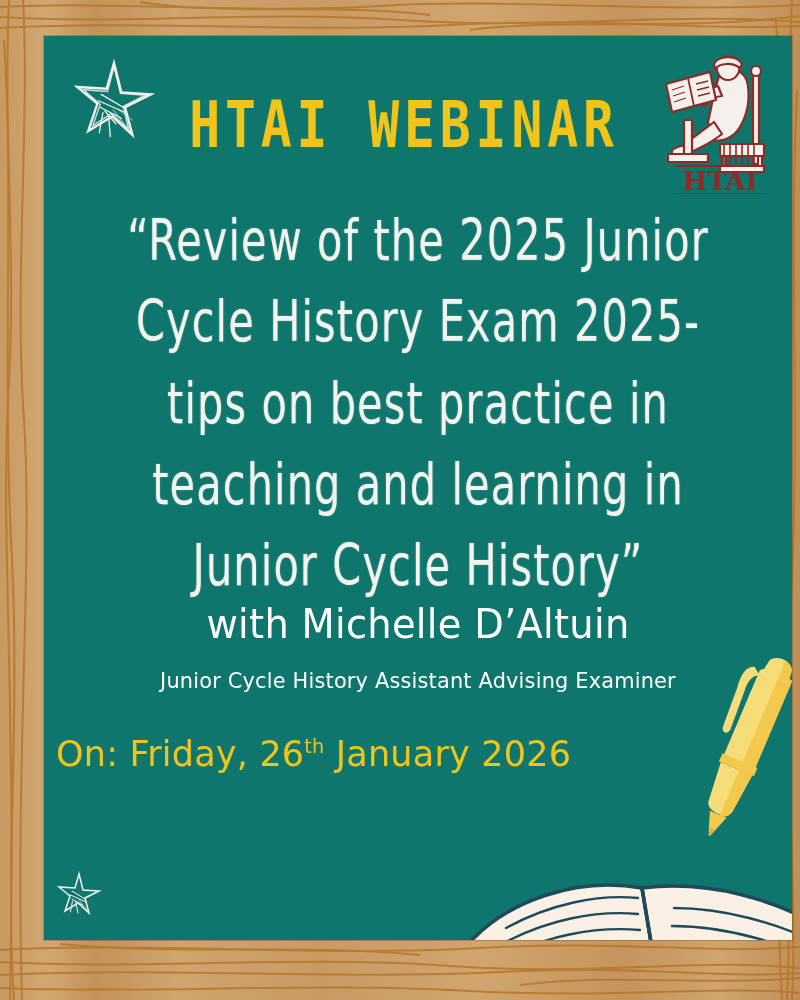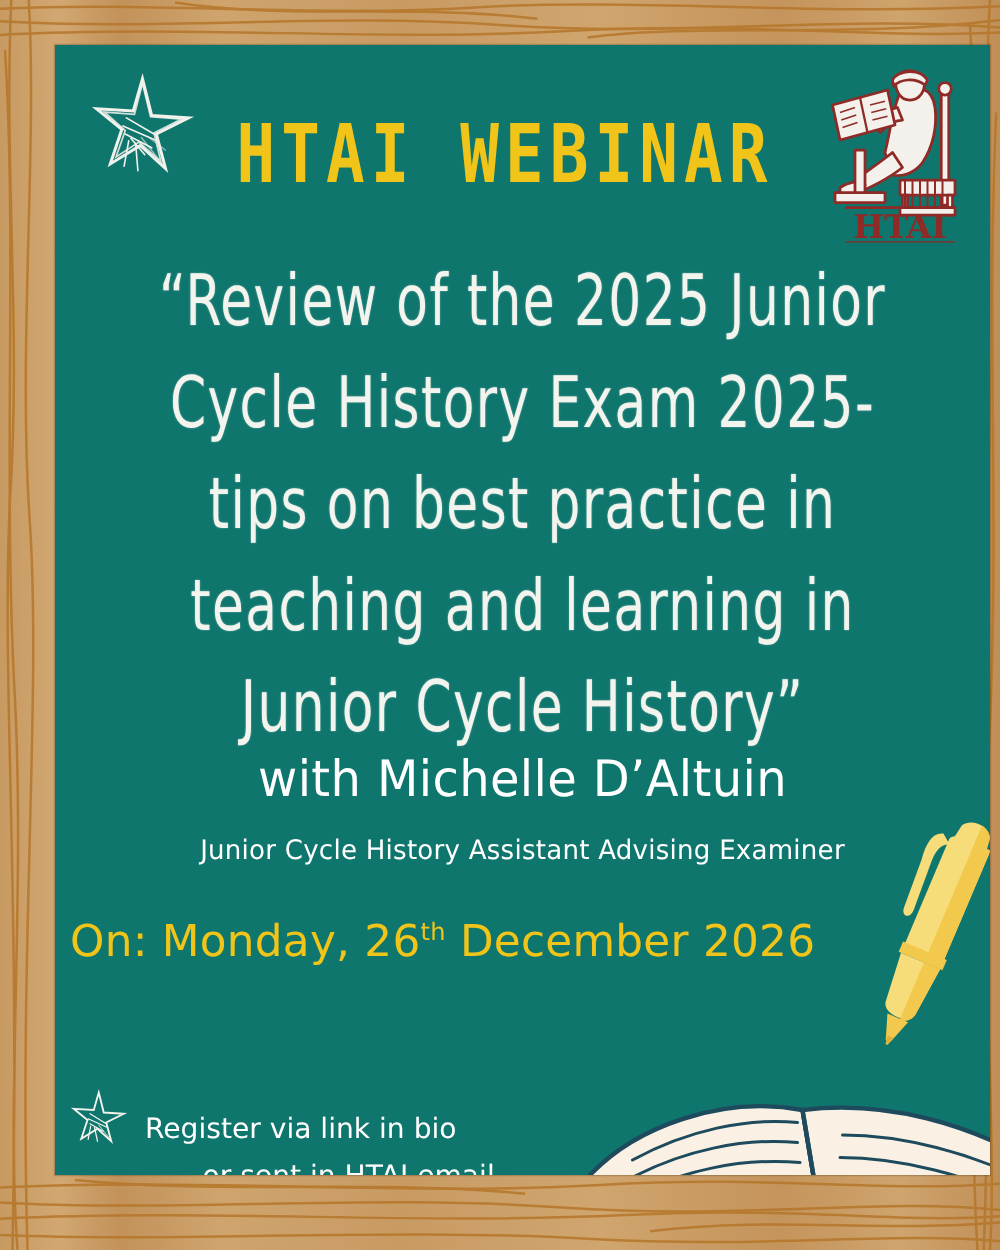--- a/index.html
+++ b/index.html
@@ -299,39 +299,35 @@
         <span class="ln">Cycle History Exam 2025-</span>
         <span class="ln">tips on best practice in</span>
         <span class="ln">teaching and learning in</span>
         <span class="ln">Junior Cycle History”</span>
       </div>
 
       <div class="speaker-name">with Michelle D’Altuin</div>
       <div class="speaker-role">Junior Cycle History Assistant Advising Examiner</div>
 
       <div class="details">
-        <span class="dl"><span>On:</span>&nbsp;<span>Monday, 26</span><sup>th</sup><span> December 2026</span></span>
+        <span class="dl"><span>On:</span>&nbsp;<span>Friday, 26</span><sup>th</sup><span> January 2026</span></span>
       </div>
 
       <svg class="star-small" viewBox="0 0 100 100">
         <g stroke="#f2f2ec" stroke-width="3" fill="none" stroke-linecap="round">
           <path d="M50 12 L58 44 L90 46 L62 60 L70 90 L48 70 L22 86 L32 56 L10 38 L42 40 Z"></path>
           <path d="M36 46 L62 62" stroke-width="2"></path>
           <path d="M33 54 L64 68" stroke-width="2"></path>
           <path d="M36 62 L57 74" stroke-width="2"></path>
           <path d="M43 67 L48 90" stroke-width="2"></path>
           <path d="M37 66 L33 87" stroke-width="2"></path>
           <path d="M50 64 L66 84" stroke-width="1.8" opacity="0.7"></path>
         </g>
       </svg>
 
-      <div class="register">
-        <span class="rl">Register via link in bio</span>
-        <span class="rl indent">or sent in HTAI email</span>
-      </div>
 
       <svg class="pen-illo" viewBox="0 0 150 200">
         <g transform="rotate(23 75 100)">
 
           <path d="M58 28 C 58 20, 92 20, 92 28 L92 120 L58 120 Z" fill="#f7dc7a"></path>
           <path d="M78 22 L92 24 L92 120 L78 120 Z" fill="#f2c94c"></path>
 
           <path d="M63 14 C 68 6, 82 6, 87 14 L89 26 L61 26 Z" fill="#f7dc7a"></path>
           <path d="M78 8 C 83 9, 87 12, 88 16 L89 26 L78 26 Z" fill="#f2c94c"></path>
 

